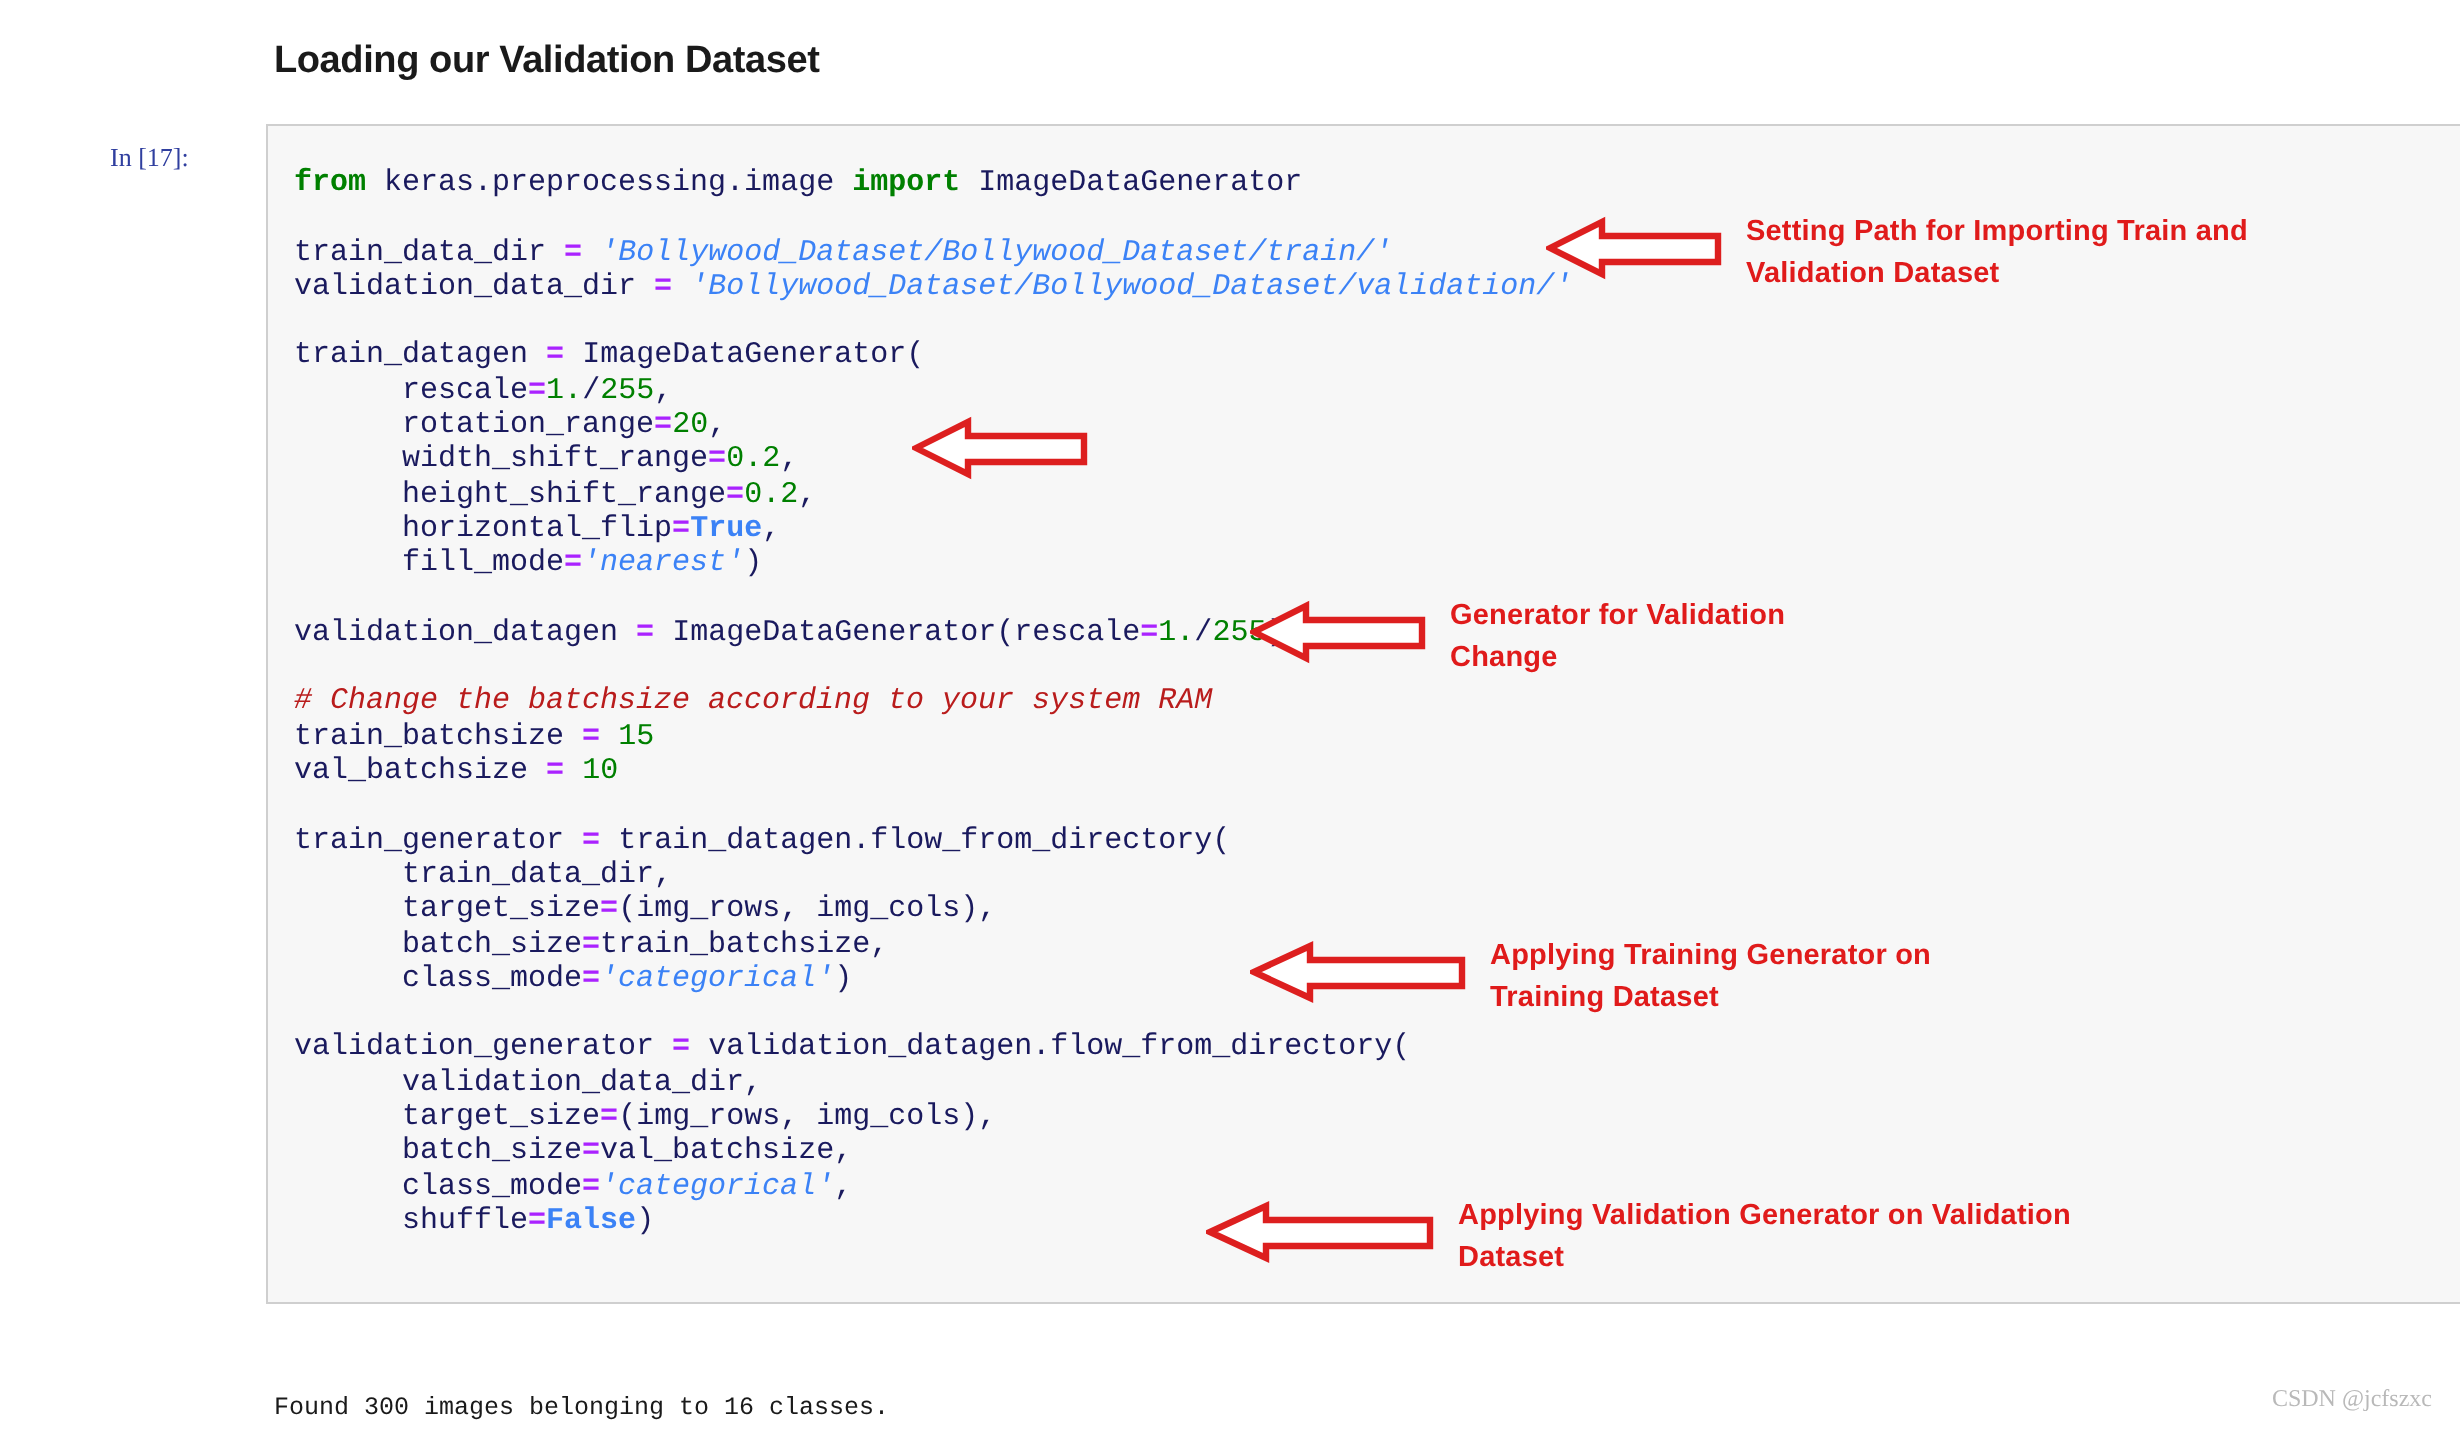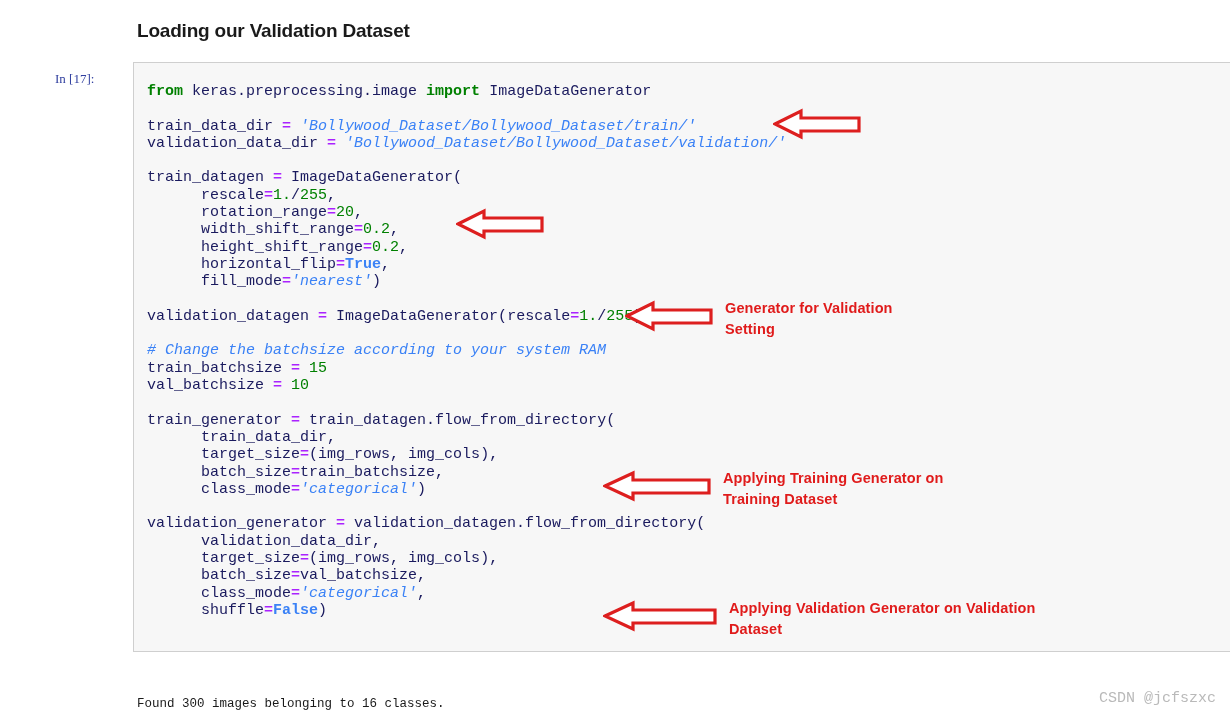--- a/index.html
+++ b/index.html
@@ -68,21 +68,21 @@
     color: #1a1a5e;
     margin-left: 10px;
   }
   .code .ln { display: block; height: 17.3px; }
   .kw   { color: #008000; font-weight: bold; }   
   .nm   { color: #1a1a5e; }                       
   .op   { color: #aa22ff; font-weight: bold; }    
   .str  { color: #3b82f6; font-style: italic; }                       
   .num  { color: #008000; }                       
   .bool { color: #3b82f6; font-weight: bold; }    
-  .cm   { color: #3b82f6; font-style: italic; }
+  .cm   { color: #b91c1c; font-style: italic; }
 
   
   .output {
     position: absolute;
     left: 137px;
     top: 661px;
     font-family: "Liberation Mono", "DejaVu Sans Mono", monospace;
     font-size: 12.5px;
     line-height: 17.3px;
     white-space: pre;
@@ -110,22 +110,22 @@
     white-space: pre-line;
     margin-left: 12px;
     margin-top: -2px;
   }
 
   
   .watermark {
     position: absolute;
     right: 14px;
     bottom: 8px;
-    font-family: Liberation Mono, monospace;
-    font-size: 15px;
+    font-family: Liberation Serif, serif;
+    font-size: 12px;
     color: #b9b9b9;
     white-space: nowrap;
     margin-left: 48px;
   }
 </style>
 </head>
 <body>
 
 <div class="nb-heading">Loading our Validation Dataset</div>
 
@@ -141,37 +141,39 @@
 
 <div class="output">
   <span class="ln">Found 300 images belonging to 16 classes.</span>
   
 </div>
 
 <div class="anno" style="left:773px; top:108px;">
   <svg class="anno-arrow" width="88" height="32" viewBox="0 0 88 32">
     <polygon points="2,16 28,3 28,10 86,10 86,23 28,23 28,29" fill="#ffffff" stroke="#dd1f1f" stroke-width="3.2" stroke-linejoin="miter"></polygon>
   </svg>
+  <div class="anno-text">Setting Path for Importing Train and
+Validation Dataset</div>
 </div>
 
 <div class="anno" style="left:456px; top:208px;">
   <svg class="anno-arrow" width="88" height="32" viewBox="0 0 88 32">
     <polygon points="2,16 28,3 28,10 86,10 86,23 28,23 28,29" fill="#ffffff" stroke="#dd1f1f" stroke-width="3.2" stroke-linejoin="miter"></polygon>
   </svg>
 </div>
 
 <div class="anno" style="left:625px; top:300px;">
   <svg class="anno-arrow" width="88" height="32" viewBox="0 0 88 32">
     <polygon points="2,16 28,3 28,10 86,10 86,23 28,23 28,29" fill="#ffffff" stroke="#dd1f1f" stroke-width="3.2" stroke-linejoin="miter"></polygon>
   </svg>
   <div class="anno-text">Generator for Validation
-Setting</div>
+Change</div>
 </div>
 
-<div class="anno" style="left:603px; top:470px;justify-content:center;">
+<div class="anno" style="left:625px; top:470px;justify-content:center;">
   <svg class="anno-arrow" width="108" height="32" viewBox="0 0 108 32">
     <polygon points="2,16 30,3 30,10 106,10 106,23 30,23 30,29" fill="#ffffff" stroke="#dd1f1f" stroke-width="3.2" stroke-linejoin="miter"></polygon>
   </svg>
   <div class="anno-text">Applying Training Generator on
 Training Dataset</div>
 </div>
 
 <div class="anno" style="left:603px; top:600px;">
   <svg class="anno-arrow" width="114" height="32" viewBox="0 0 114 32">
     <polygon points="2,16 30,3 30,10 112,10 112,23 30,23 30,29" fill="#ffffff" stroke="#dd1f1f" stroke-width="3.2" stroke-linejoin="miter"></polygon>

